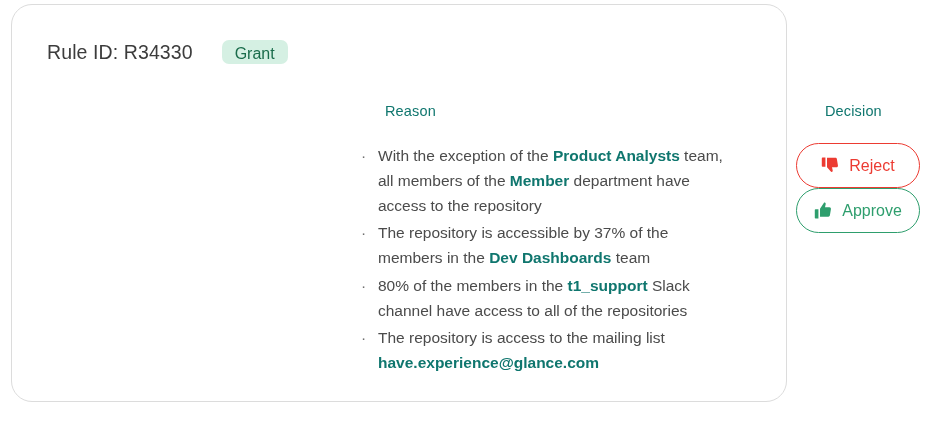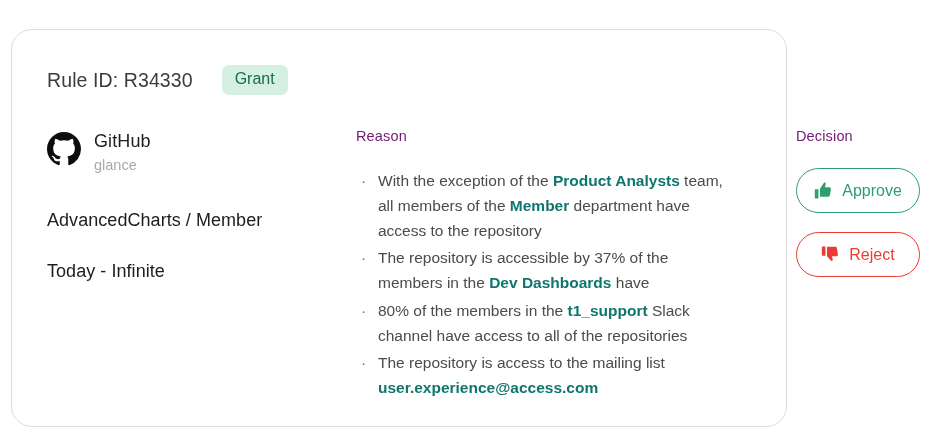--- a/index.html
+++ b/index.html
@@ -11,21 +11,21 @@
     width: 949px;
     height: 429px;
     font-family: "Liberation Sans", "DejaVu Sans", sans-serif;
     -webkit-font-smoothing: antialiased;
     overflow: hidden;
   }
 
   .card {
     position: absolute;
     left: 11px;
-    top: 29px;
+    top: 4px;
     width: 776px;
     height: 398px;
     box-sizing: border-box;
     border: 1px solid #dcdcdc;
     border-radius: 21px;
     background: #ffffff;
   }
 
   
   .header-row {
@@ -39,21 +39,21 @@
   .rule-id {
     font-size: 19.5px;
     color: #3c3c3c;
     letter-spacing: 0.1px;
     white-space: nowrap;
   }
   .grant-badge {
     background: #d5f0e3;
     color: #1a6c4b;
     font-size: 16px;
-    padding: 6px 13px 8px 13px;
+    padding: 6px 13px 2px 13px;
     border-radius: 7px;
     white-space: nowrap;
     line-height: 1;
   }
 
   
   .body-cols {
     position: absolute;
     left: 0;
     top: 98px;
@@ -110,22 +110,23 @@
 
   
   .col-reason {
     position: absolute;
     left: 344px;
     top: 0;
     width: 380px;
   }
   .col-head {
     font-size: 14.5px;
-    color: #701a75;
+    color: #0f766e;
     letter-spacing: 0.15px;
+    margin-left: 29px;
   }
   .reason-list {
     list-style: none;
     margin: 0;
     padding: 0;
     margin-top: 24px;
   }
   .reason-list li {
     position: relative;
     padding-left: 22px;
@@ -182,72 +183,51 @@
 
 <div class="card">
 
   <div class="header-row">
     <span class="rule-id">Rule ID: R34330</span>
     <span class="grant-badge">Grant</span>
   </div>
 
   <div class="body-cols">
 
-    <div class="col-left">
-      <div class="provider-row">
-        <span class="gh-icon">
-          <svg viewBox="0 0 16 16" width="34" height="34" aria-hidden="true">
-            <path fill="#0d0d0d" d="M8 0C3.58 0 0 3.58 0 8c0 3.54 2.29 6.53 5.47 7.59.4.07.55-.17.55-.38
-              0-.19-.01-.82-.01-1.49-2.01.37-2.53-.49-2.69-.94-.09-.23-.48-.94-.82-1.13-.28-.15-.68-.52-.01-.53.63-.01
-              1.08.58 1.23.82.72 1.21 1.87.87 2.33.66.07-.52.28-.87.51-1.07-1.78-.2-3.64-.89-3.64-3.95
-              0-.87.31-1.59.82-2.15-.08-.2-.36-1.02.08-2.12 0 0 .67-.21 2.2.82.64-.18 1.32-.27 2-.27.68 0
-              1.36.09 2 .27 1.53-1.04 2.2-.82 2.2-.82.44 1.1.16 1.92.08 2.12.51.56.82 1.27.82 2.15 0 3.07-1.87
-              3.75-3.65 3.95.29.25.54.73.54 1.48 0 1.07-.01 1.93-.01 2.2 0 .21.15.46.55.38A8.012 8.012 0 0 0 16
-              8c0-4.42-3.58-8-8-8z"></path>
-          </svg>
-        </span>
-        <div class="provider-text">
-          <div class="provider-name">GitHub</div>
-          <div class="provider-sub">glance</div>
-        </div>
-      </div>
-      <div class="repo-line">AdvancedCharts / Member</div>
-      <div class="duration-line">Today - Infinite</div>
-    </div>
 
     <div class="col-reason">
       <div class="col-head">Reason</div>
       <ul class="reason-list" id="reason-list">
           <li><span class="dot">·</span><span>With the exception of the </span><b>Product Analysts</b><span> team, all members of the </span><b>Member</b><span> department have access to the repository</span></li>
-          <li><span class="dot">·</span><span>The repository is accessible by 37% of the members in the </span><b>Dev Dashboards</b><span> have</span></li>
+          <li><span class="dot">·</span><span>The repository is accessible by 37% of the members in the </span><b>Dev Dashboards</b><span> team</span></li>
           <li><span class="dot">·</span><span>80% of the members in the </span><b>t1_support</b><span> Slack channel have access to all of the repositories</span></li>
-          <li><span class="dot">·</span><span>The repository is access to the mailing list </span><b>user.experience@access.com</b></li>
+          <li><span class="dot">·</span><span>The repository is access to the mailing list </span><b>have.experience@glance.com</b></li>
         </ul>
     </div>
 
     <div class="col-decision">
       <div class="col-head">Decision</div>
       <div class="btn-stack">
+        <div class="dec-btn btn-reject">
+          <span>
+            <svg width="19" height="19" viewBox="0 0 24 24">
+              <path fill="#ec3b32" d="M2 2h3.6v11.5H2a1 1 0 0 1-1-1V3a1 1 0 0 1 1-1zm5.6.35h10.57
+                c.96 0 1.78.7 1.93 1.65l1.3 8c.2 1.2-.7 2.3-1.9 2.3h-5.6l.9 4.1c.1.6-.1 1.3-.6 1.6
+                -.6.4-1.4.3-1.8-.3L7.6 14.2V2.35z"></path>
+            </svg>
+          </span>
+          <span>Reject</span>
+        </div>
         <div class="dec-btn btn-approve">
           <span>
             <svg width="19" height="19" viewBox="0 0 24 24">
               <path fill="#2e9e6d" d="M2 10.5h3.6V22H2a1 1 0 0 1-1-1v-9.5a1 1 0 0 1 1-1zm5.6-.7
                 L12.4 2.4c.4-.6 1.2-.7 1.8-.3.5.3.7 1 .6 1.6l-.9 4.1h5.6c1.2 0 2.1 1.1 1.9 2.3l-1.3 8
                 c-.15.95-.97 1.65-1.93 1.65H7.6V9.8z"></path>
             </svg>
           </span>
           <span>Approve</span>
         </div>
-        <div class="dec-btn btn-reject">
-          <span>
-            <svg width="19" height="19" viewBox="0 0 24 24">
-              <path fill="#ec3b32" d="M2 2h3.6v11.5H2a1 1 0 0 1-1-1V3a1 1 0 0 1 1-1zm5.6.35h10.57
-                c.96 0 1.78.7 1.93 1.65l1.3 8c.2 1.2-.7 2.3-1.9 2.3h-5.6l.9 4.1c.1.6-.1 1.3-.6 1.6
-                -.6.4-1.4.3-1.8-.3L7.6 14.2V2.35z"></path>
-            </svg>
-          </span>
-          <span>Reject</span>
-        </div>
       </div>
     </div>
 
   </div>
 </div>
 
 </body></html>

